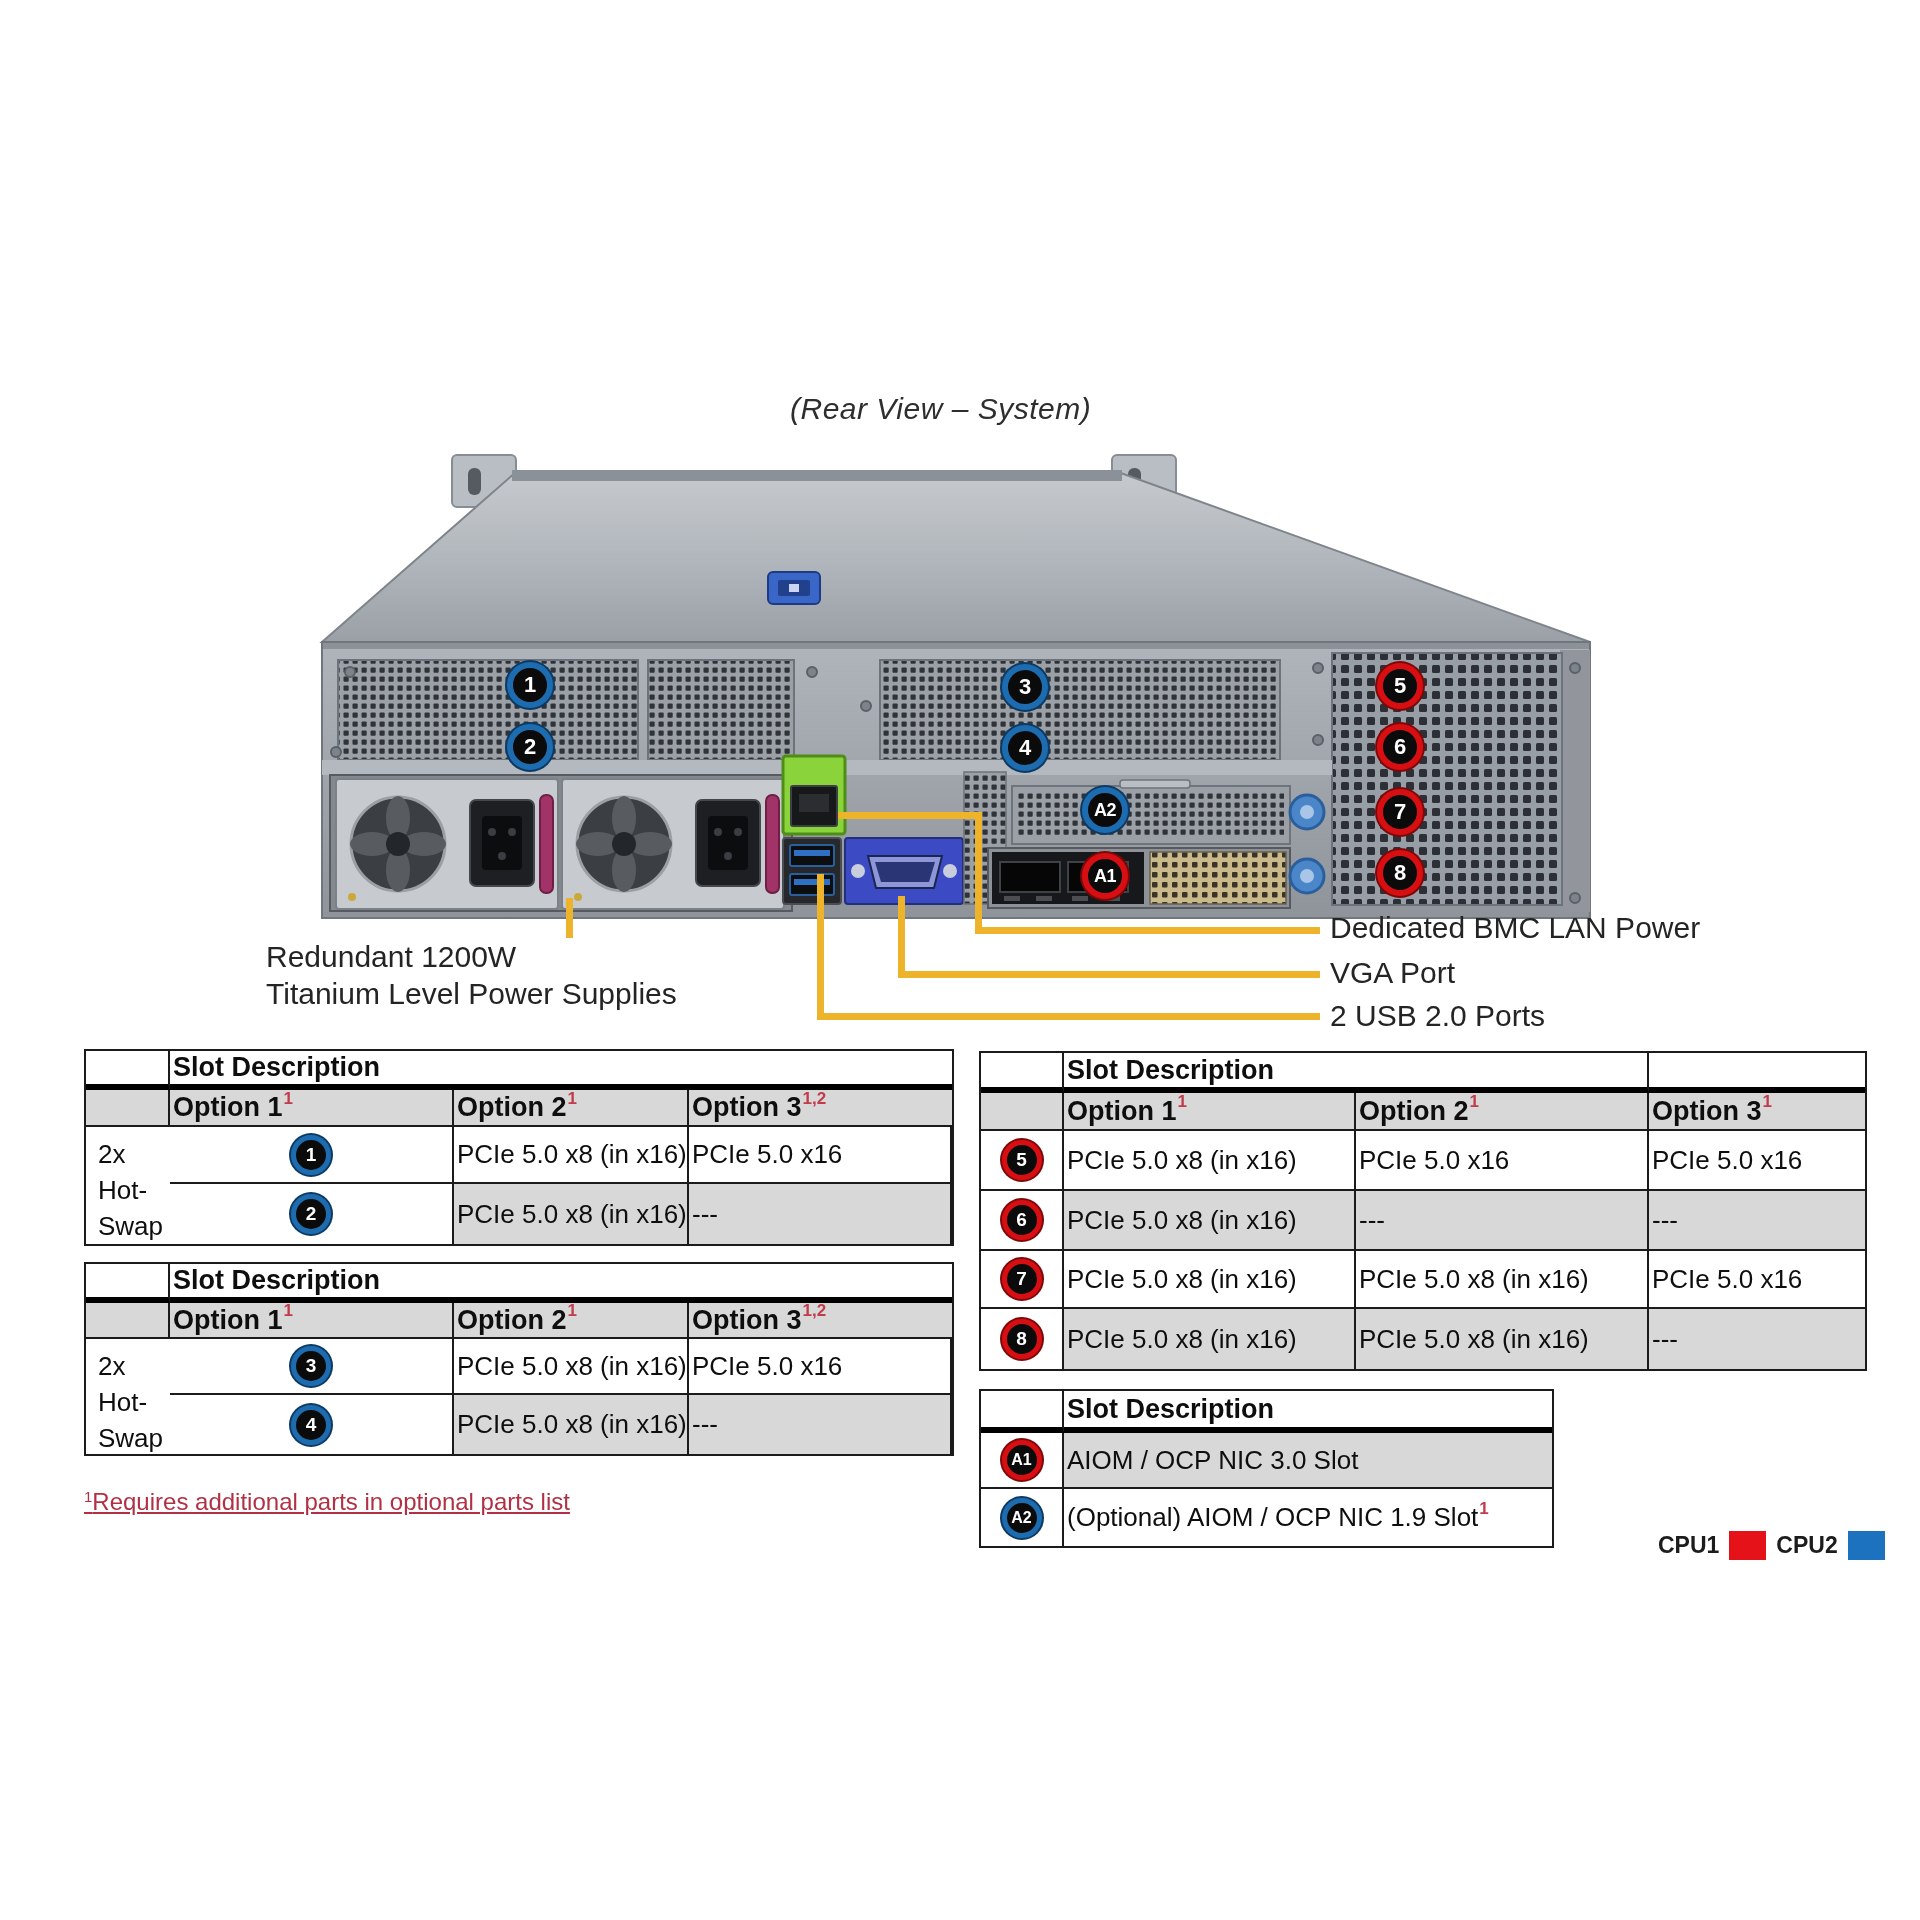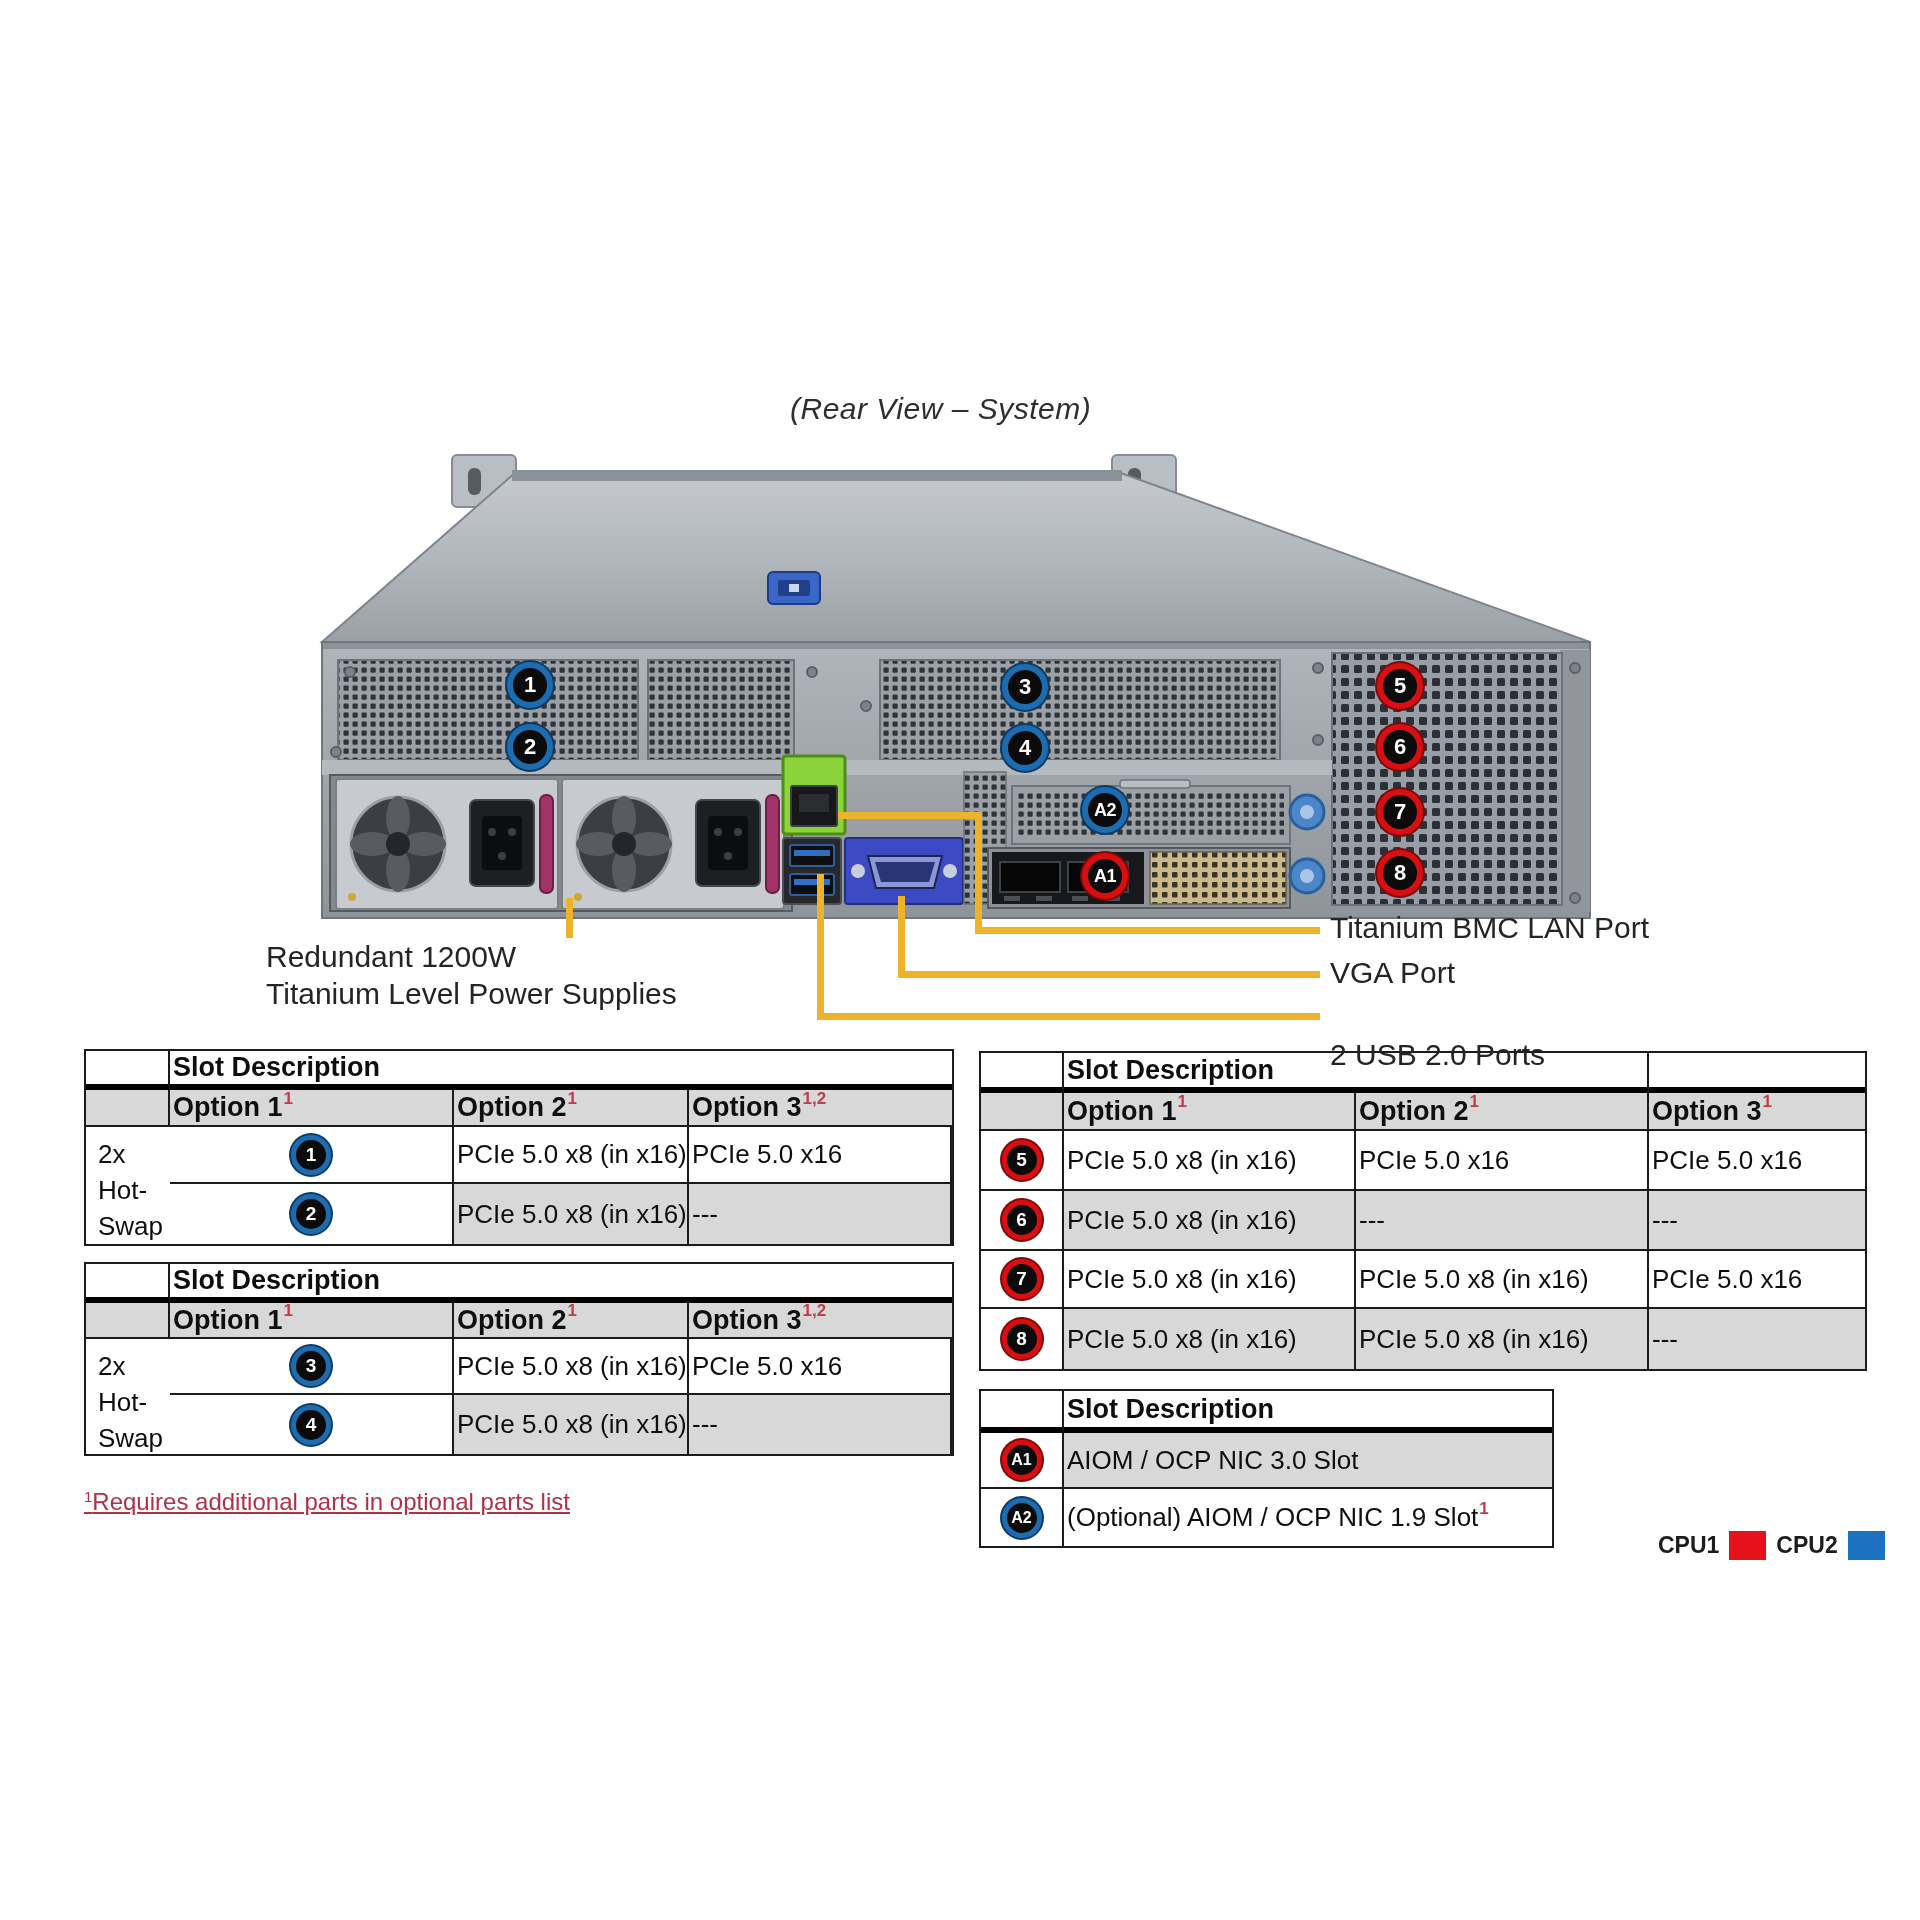--- a/index.html
+++ b/index.html
@@ -238,23 +238,23 @@
   <div class="yl" style="left:975px; top:927px; width:345px; height:7px;"></div>
   <div class="yl" style="left:898px; top:896px; width:7px; height:82px;"></div>
   <div class="yl" style="left:898px; top:971px; width:422px; height:7px;"></div>
   <div class="yl" style="left:817px; top:874px; width:7px; height:146px;"></div>
   <div class="yl" style="left:817px; top:1013px; width:503px; height:7px;"></div>
 
   <div class="lbl lbl-psu">
     <span>Redundant 1200W</span><br>
     <span>Titanium Level Power Supplies</span>
   </div>
-  <div class="lbl" style="left:1330px; top:911px;">Titanium BMC LAN Port</div>
+  <div class="lbl" style="left:1330px; top:911px;">Dedicated BMC LAN Power</div>
   <div class="lbl" style="left:1330px; top:956px;">VGA Port</div>
-  <div class="lbl" style="left:1330px; top:1038px;">2 USB 2.0 Ports</div>
+  <div class="lbl" style="left:1330px; top:999px;">2 USB 2.0 Ports</div>
 
   <div class="tbl" style="left:84px; top:1049px; grid-template-columns:84px 284px 235px 263px; grid-template-rows:39px 37px 57px 60px;">
     <div class="c hdr"></div>
     <div class="c hdr last" style="grid-column:2/5;">Slot Description</div>
 
     <div class="c opt badge"></div>
     <div class="c opt">
         <span>Option 1</span>
         <span class="sup">1</span>
       </div>

